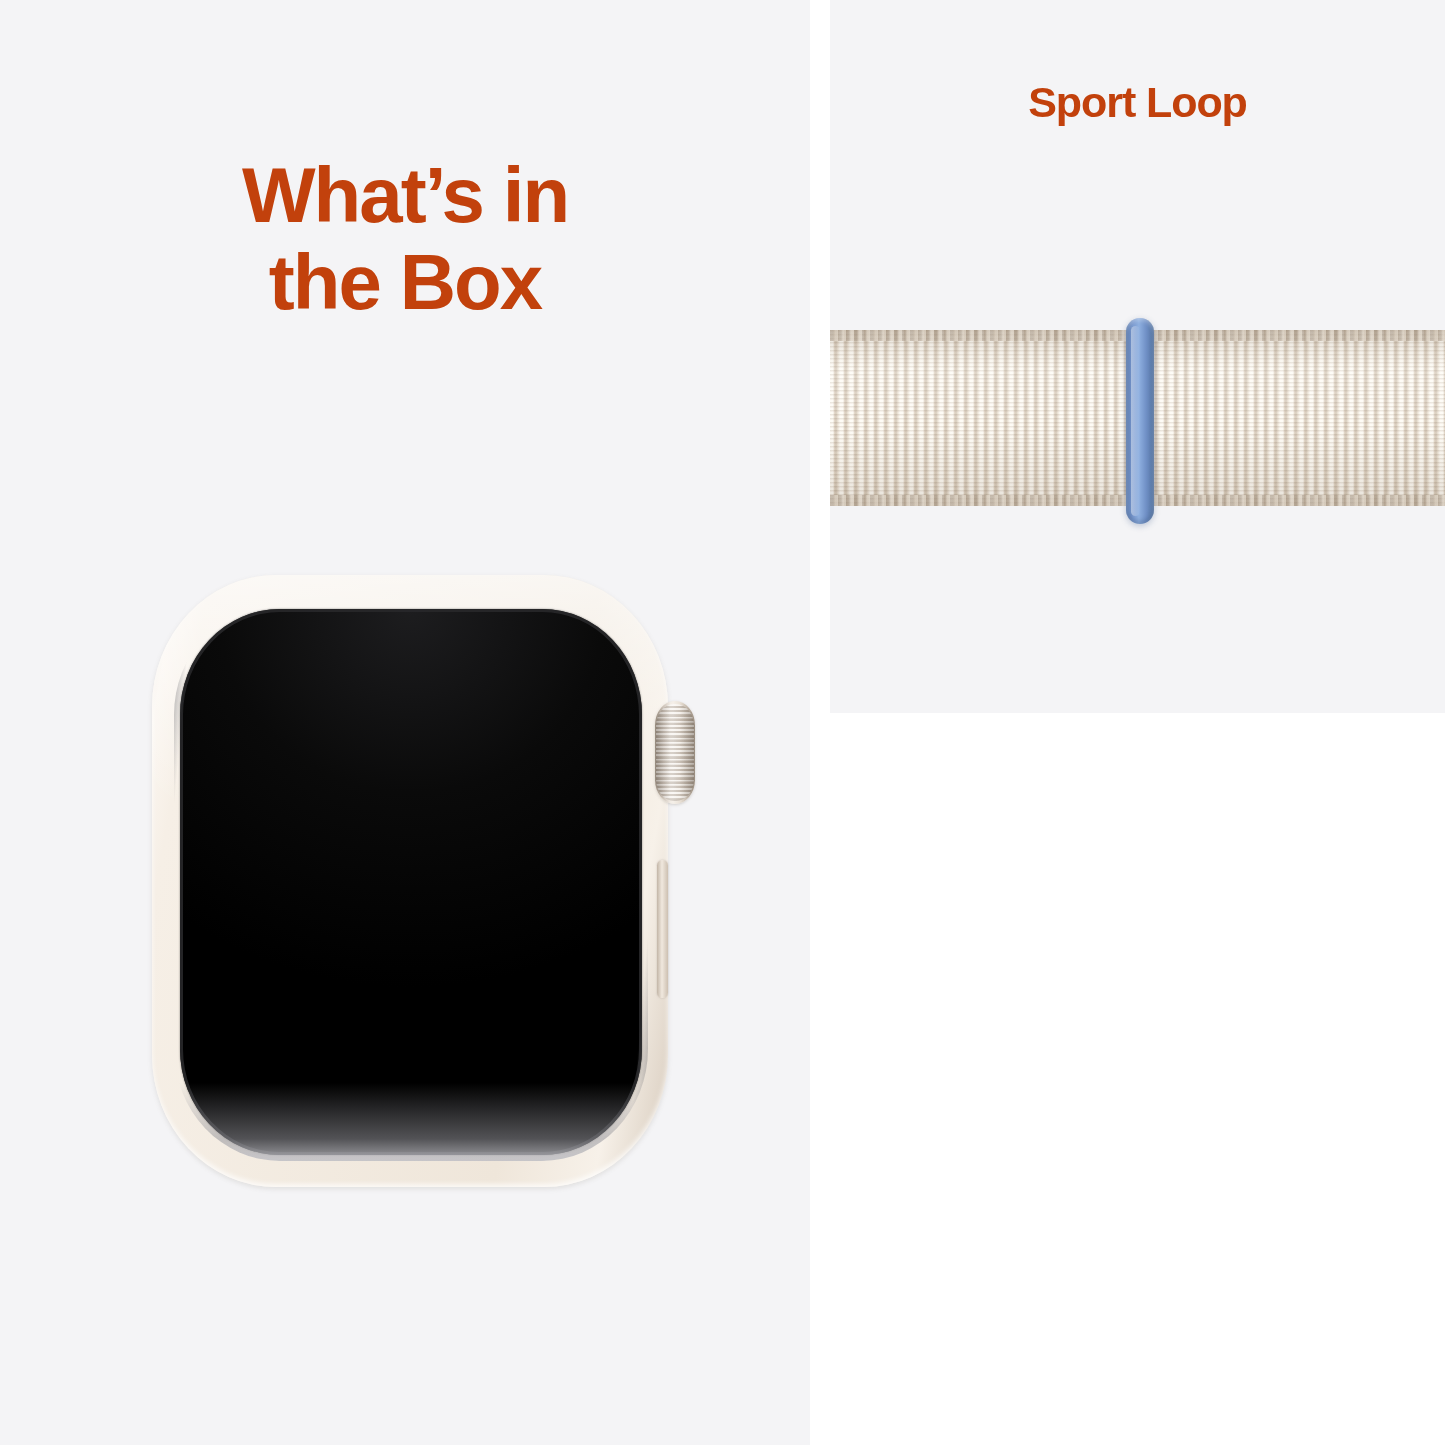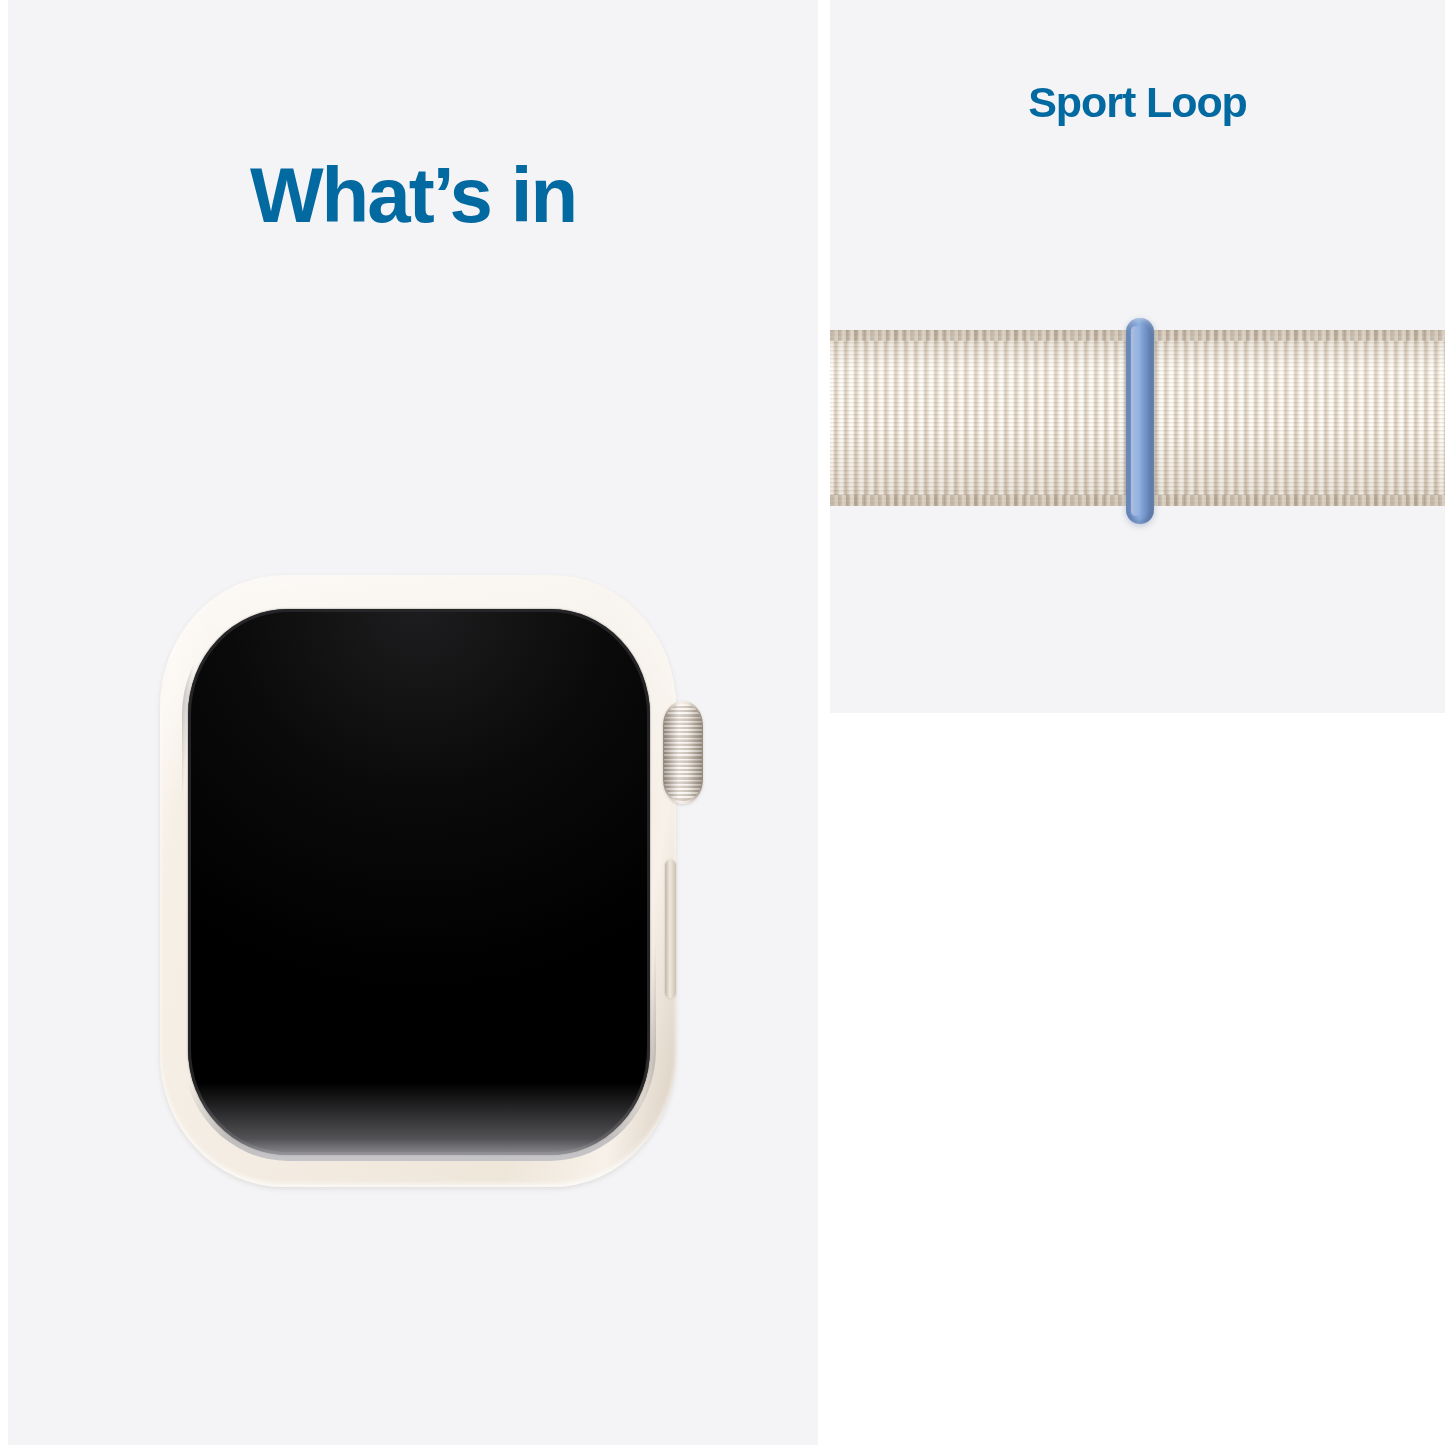--- a/index.html
+++ b/index.html
@@ -16,28 +16,28 @@
     font-family: "Liberation Sans", sans-serif;
     -webkit-font-smoothing: antialiased;
   }
 
   
   .panel {
     position: absolute;
     background: #f4f4f6;
     overflow: hidden;
   }
-  #panel-box      { left: 8px;    top: 0;    width: 810px; height: 1445px; }
+  #panel-box      { left: 0;    top: 0;    width: 810px; height: 1445px; }
   #panel-loop     { left: 830px; top: 0;   width: 615px; height: 713px; }
   #panel-charger  { left: 830px; top: 731px; width: 615px; height: 714px; }
 
   
   .headline {
     position: absolute;
-    color: #0369a1;
+    color: #c2410c;
     font-weight: 700;
     letter-spacing: -0.025em;
     text-align: center;
   }
   #whats-in-the-box-title {
     left: 105px;
     top: 152px;
     width: 600px;
     font-size: 78px;
     line-height: 1.12;
@@ -340,21 +340,21 @@
       0 1px 2px rgba(255,255,255,0.9);
   }
 </style>
 </head>
 <body>
 
 <div id="stage">
 
   <div class="panel" id="panel-box">
 
-    <div class="headline" id="whats-in-the-box-title"><span>What’s in</span><br></div>
+    <div class="headline" id="whats-in-the-box-title"><span>What’s in</span><br><span>the Box</span></div>
 
     <div id="watch">
       <div id="watch-case"></div>
       <div id="watch-display"></div>
       <div id="watch-display-glass"></div>
       <div id="digital-crown">
         <div id="digital-crown-ridges"></div>
         <div id="digital-crown-shade"></div>
       </div>
       <div id="side-button"></div>

